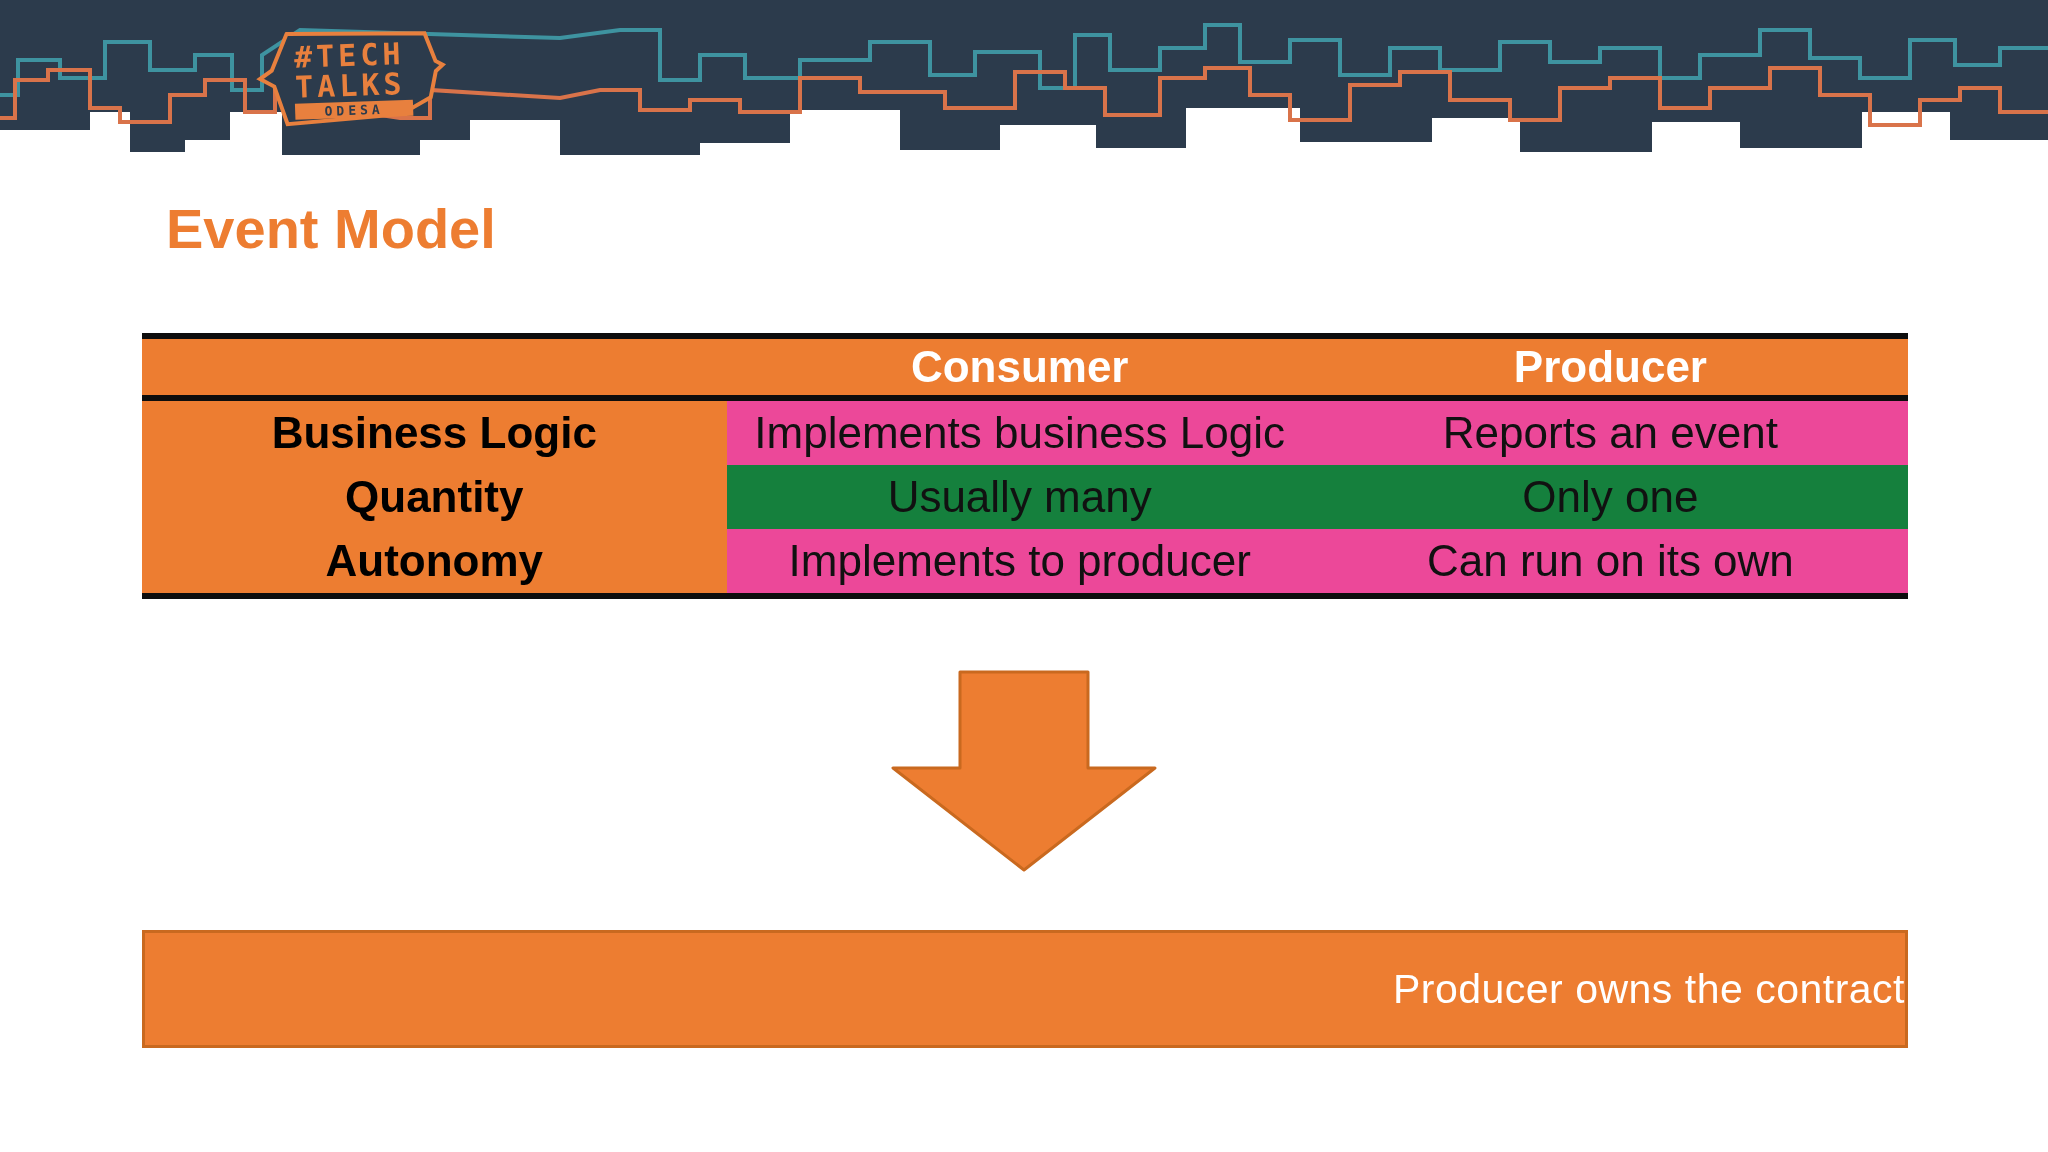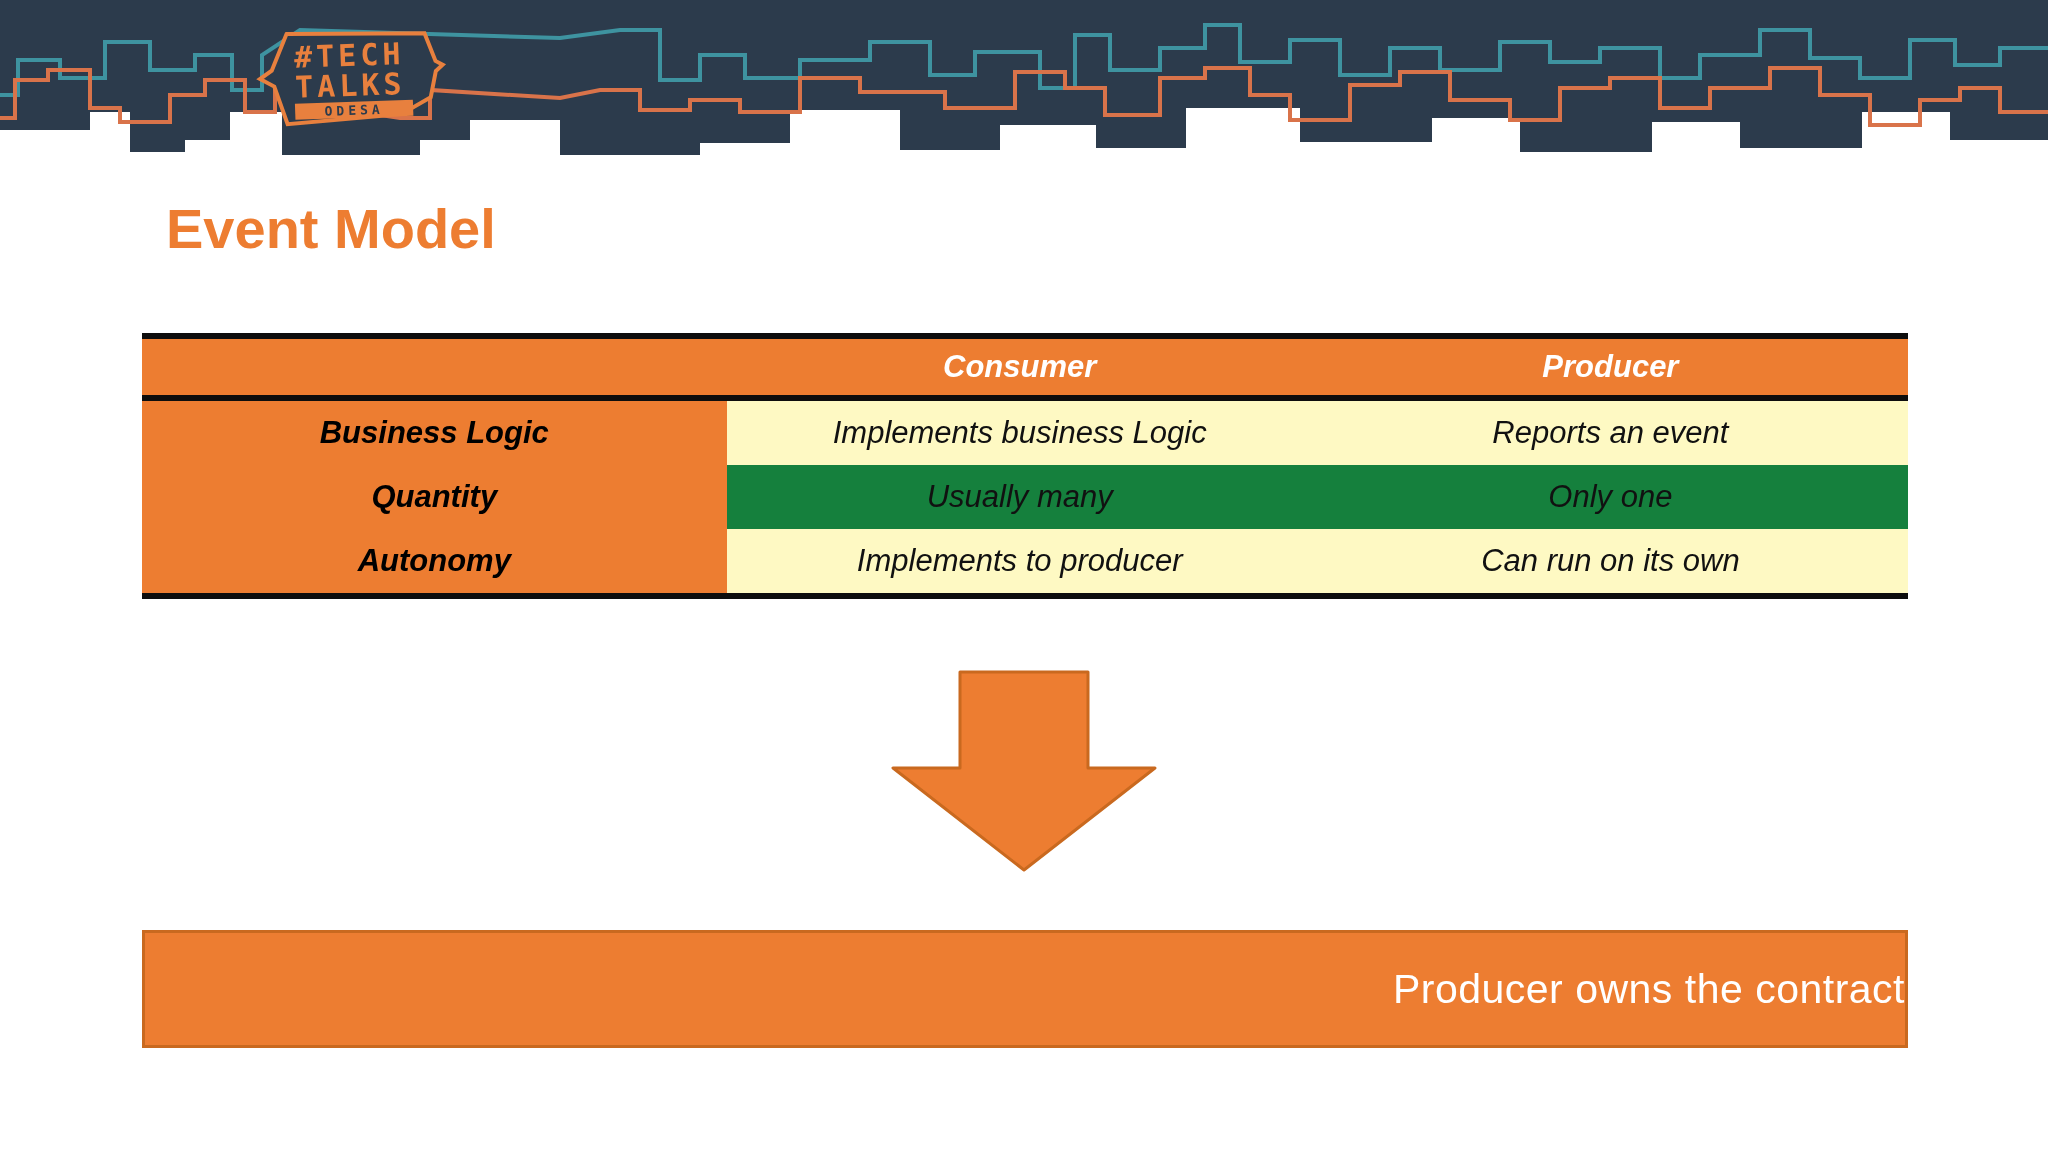--- a/index.html
+++ b/index.html
@@ -42,36 +42,35 @@
     border-top: 6px solid #0d0d0d;
     border-bottom: 6px solid #0d0d0d;
     display: grid;
     grid-template-columns: 33.1% 33.2% 33.7%;
     grid-template-rows: 62px 64px 64px 64px;
   }
   .cmp-cell {
     display: flex;
     align-items: center;
     justify-content: center;
-    font-size: 31px;
+    font-size: 44px;
     color: #111111;
-    font-style: italic;
   }
   .cmp-head {
     background: #ED7D31;
     color: #ffffff;
     font-weight: bold;
     border-bottom: 6px solid #0d0d0d;
   }
   .cmp-rowlabel {
     background: #ED7D31;
     color: #000000;
     font-weight: bold;
   }
-  .row-odd  { background: #fef9c3; }
+  .row-odd  { background: #ec4899; }
   .row-even { background: #15803d; }
 
   
   .down-arrow {
     position: absolute;
     left: 888px; top: 668px;
     width: 272px; height: 208px;
   }
 
   

